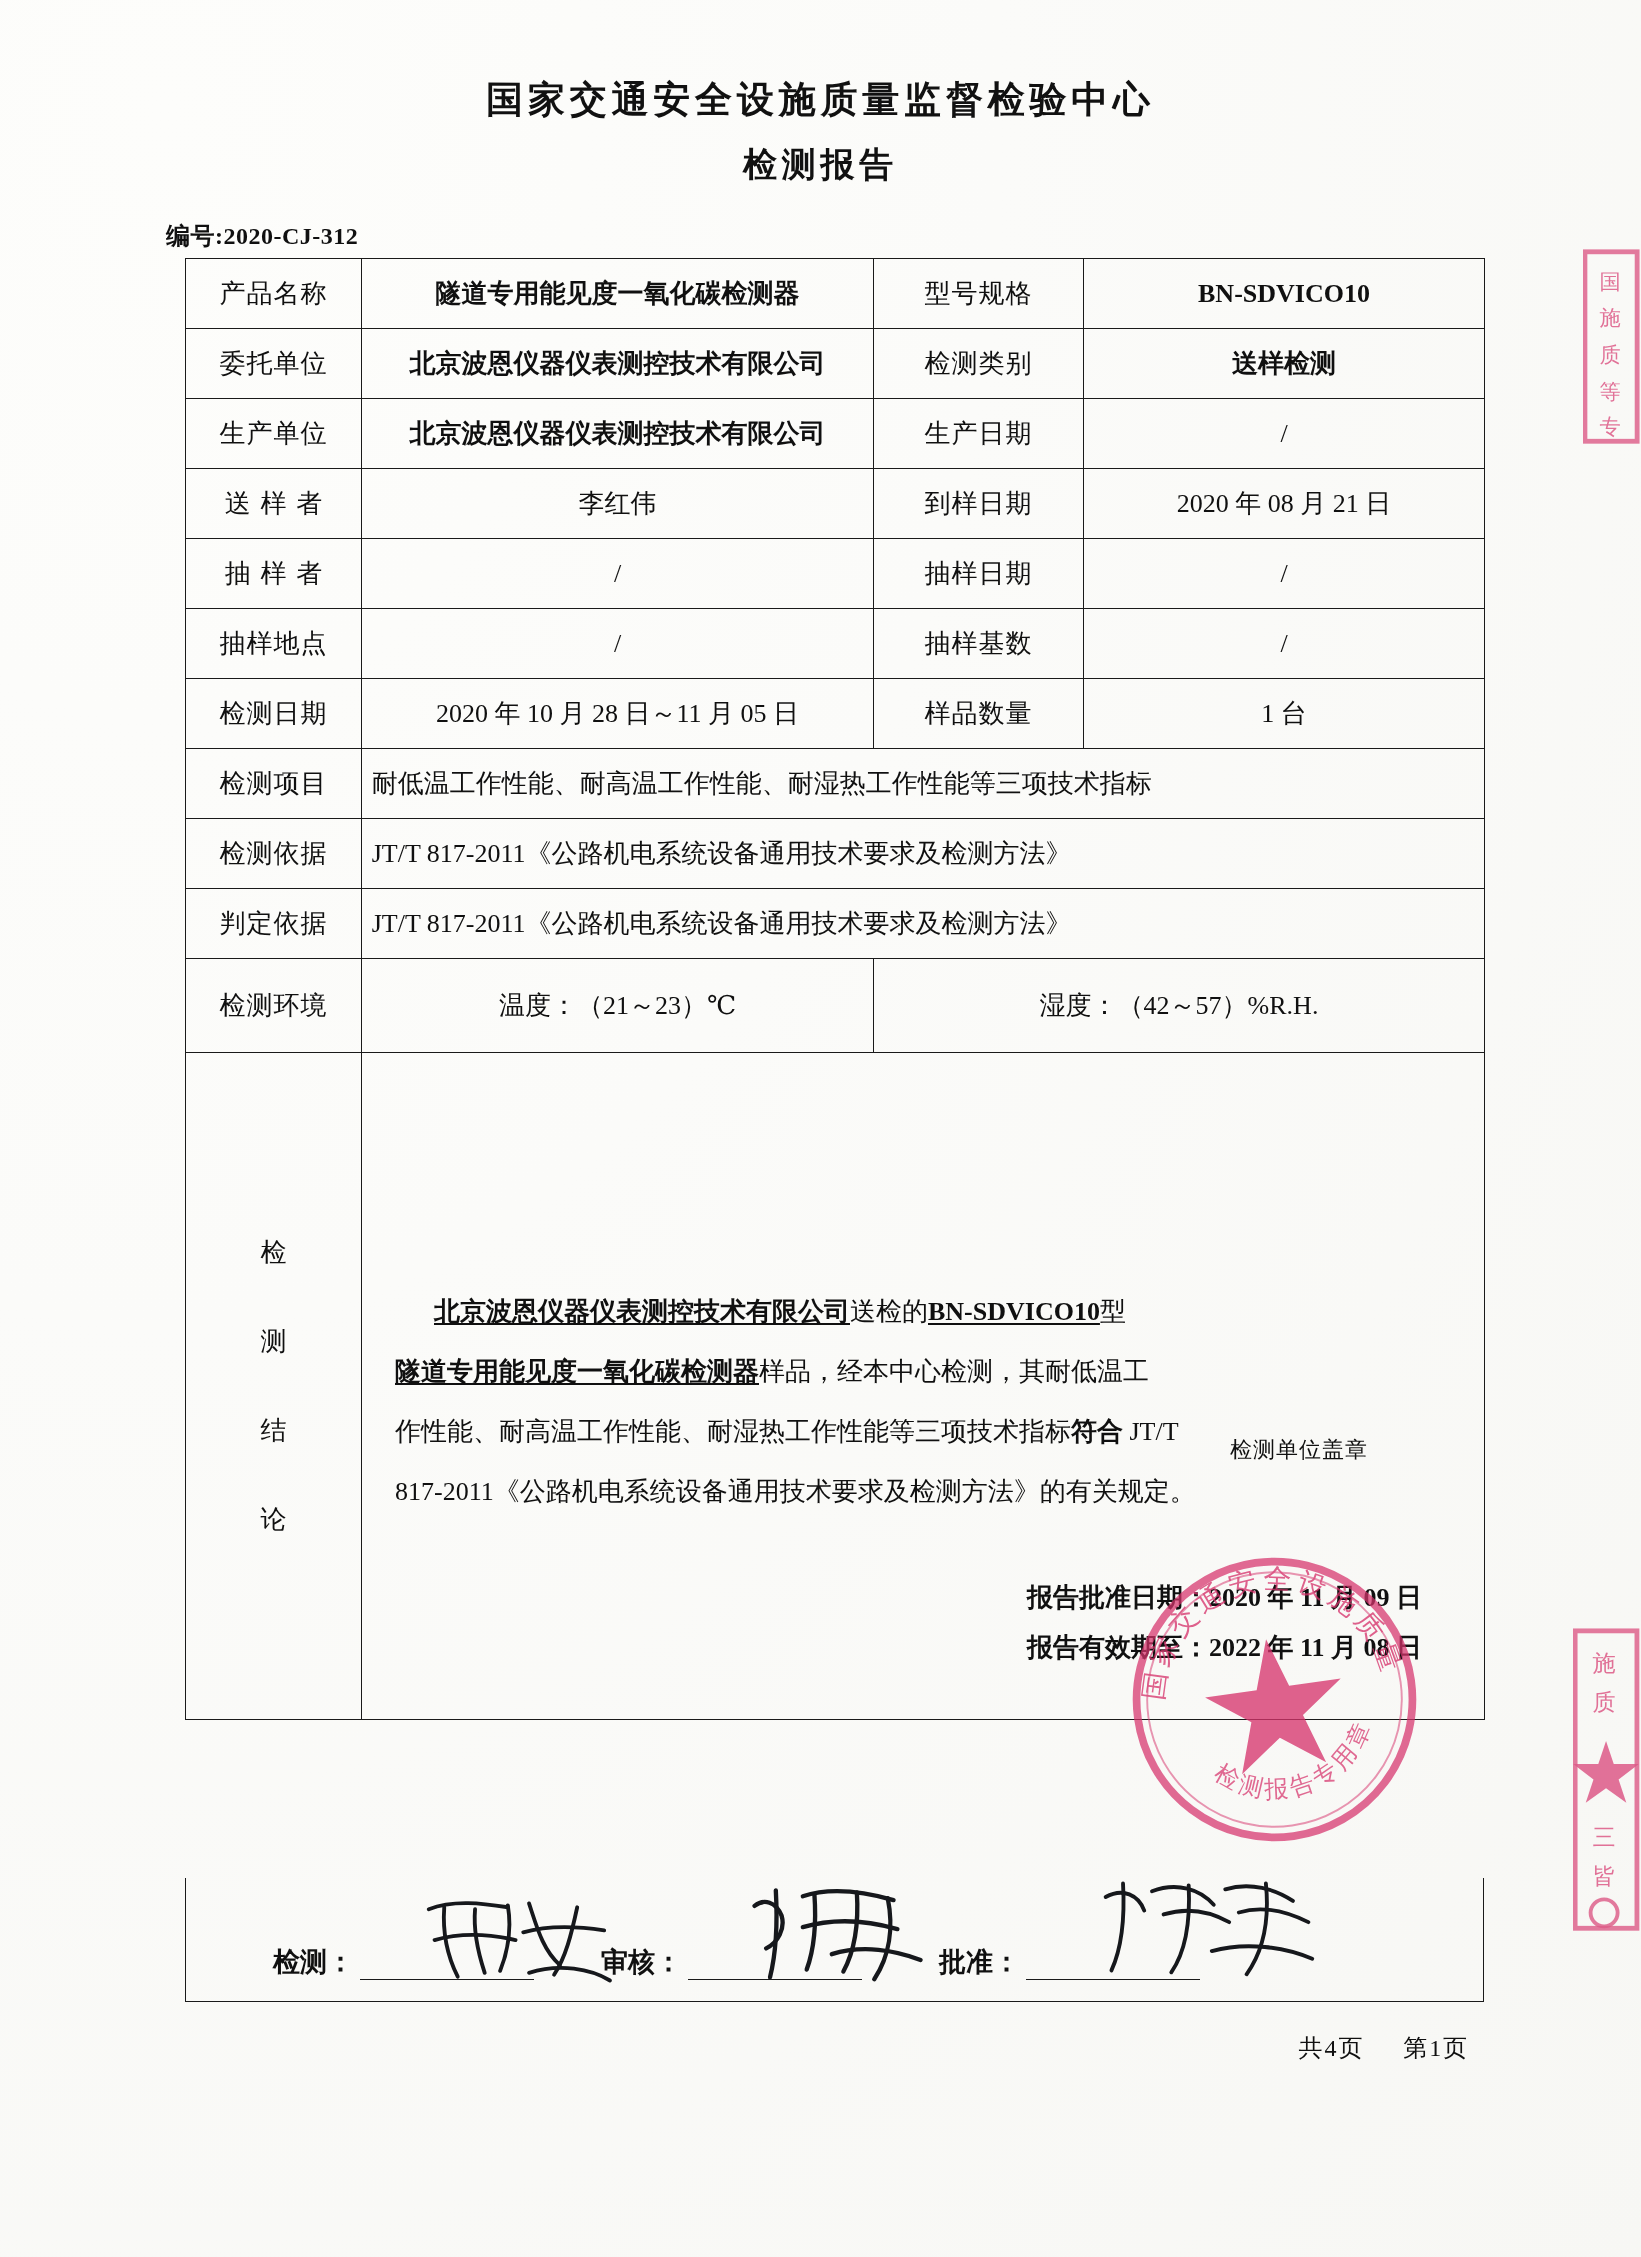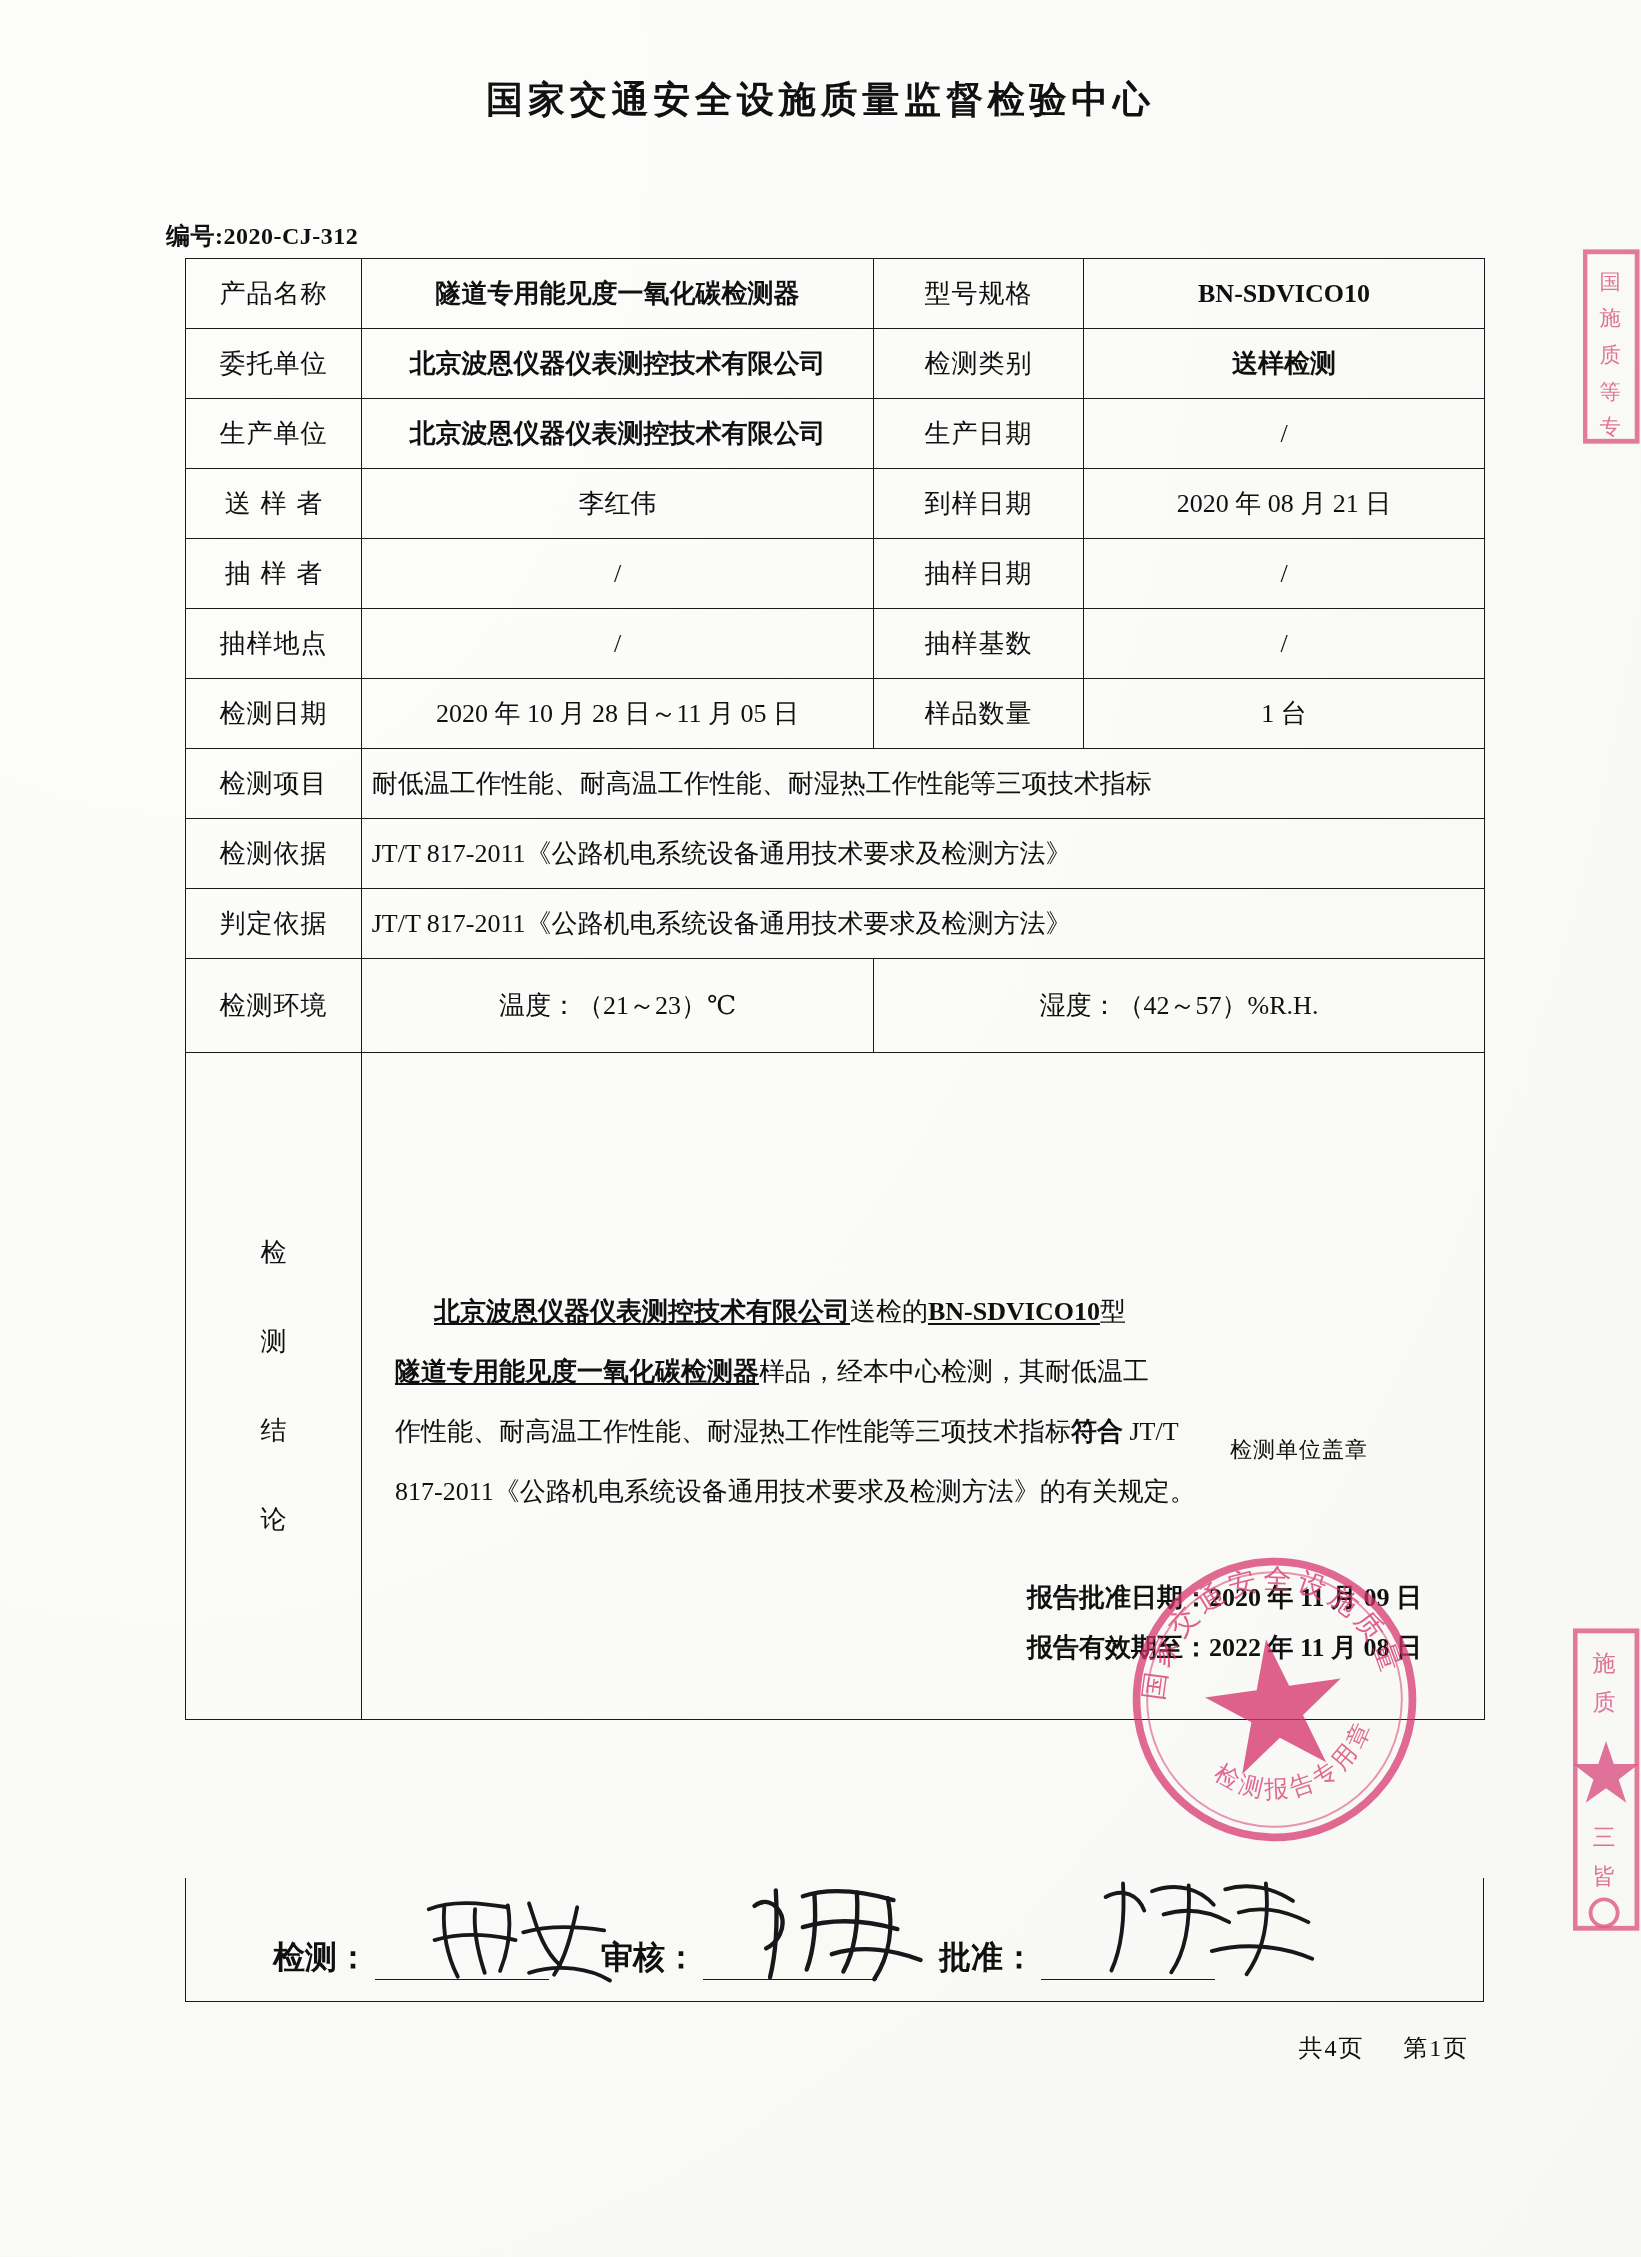--- a/index.html
+++ b/index.html
@@ -149,21 +149,21 @@
     top: 1878px;
     width: 1299px;
     height: 124px;
     border: 1.9px solid #1a1a1a;
     border-top: none;
     box-sizing: border-box;
   }
   .sign-item {
     position: absolute;
     bottom: 21px;
-    font-size: 32px;
+    font-size: 27px;
     font-weight: bold;
     white-space: nowrap;
   }
   .sign-item .line {
     display: inline-block;
     width: 174px;
     border-bottom: 1.9px solid #1a1a1a;
     margin-left: 5.8px;
     vertical-align: bottom;
     height: 29px;
@@ -209,20 +209,21 @@
 </style>
 </head>
 <body>
 
 <div class="paper"></div>
 
 <div class="page">
 
   <div class="title-block">
     <div class="title-main">国家交通安全设施质量监督检验中心</div>
+    <div class="title-sub">检测报告</div>
   </div>
 
   <div class="report-no">
     <span>编号:</span><span>2020-CJ-312</span>
   </div>
 
   <table class="main">
     <colgroup>
       <col style="width:176px">
       <col style="width:512px">

